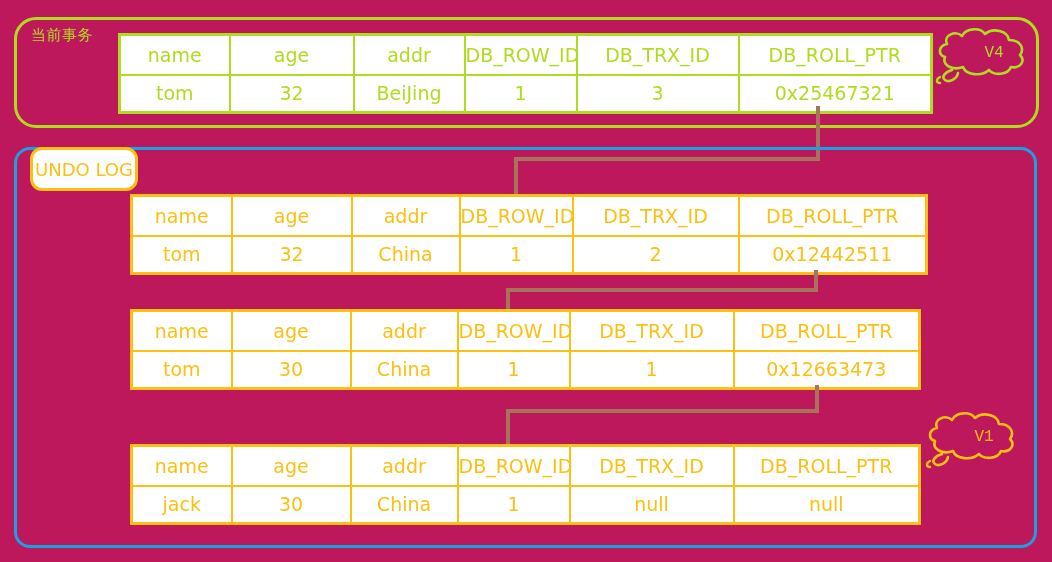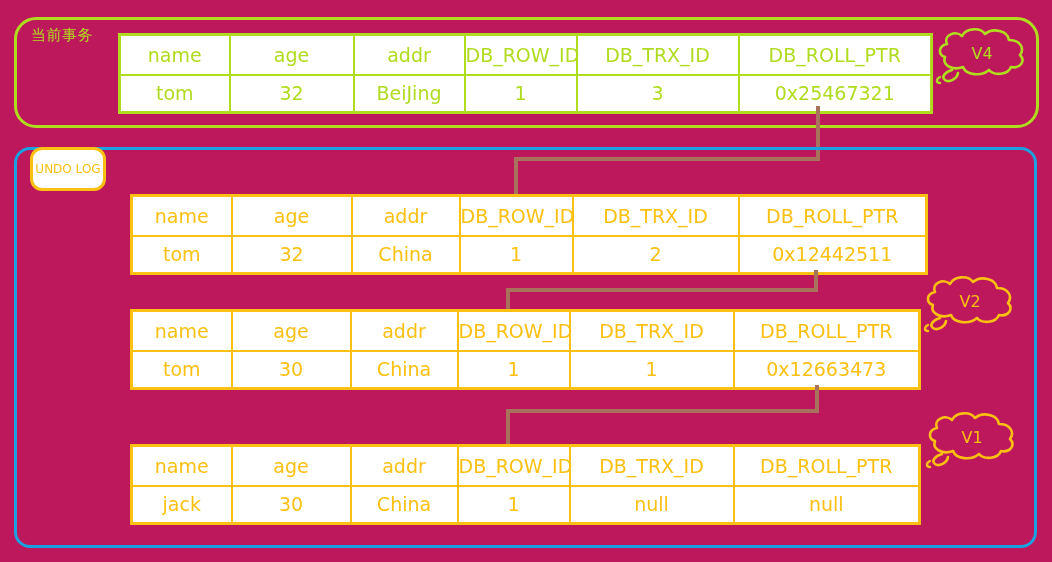--- a/index.html
+++ b/index.html
@@ -36,26 +36,26 @@
 
   
   #current-tx-label{
     position:absolute;left:31px;top:26px;
     font-size:15px;color:#b0dc1f;
     letter-spacing:.5px;
     white-space:nowrap;
   }
   #undo-log-badge{
     position:absolute;left:30px;top:147px;
-    width:76px;height:44px;
+    width:108px;height:44px;
     box-sizing:border-box;
     border:3px solid #fbc011;
     border-radius:12px;
     color:#fbc011;
-    font-size:12px;
+    font-size:18px;
     display:flex;align-items:center;justify-content:center;
     white-space:nowrap;
     background:#fff;
   }
 
   
   .record-table{
     position:absolute;
     box-sizing:border-box;
     border-collapse:collapse;
@@ -88,26 +88,27 @@
 
   
   .connector{position:absolute;background:#a9725c;}
   .conn-v{width:4px;}
   .conn-h{height:4px;}
 
   
   .cloud{position:absolute;width:104px;height:64px;}
   .cloud svg{display:block;width:104px;height:64px;overflow:visible;}
   .cloud .cloud-label{
-    position:absolute;left:0;top:0;width:104px;height:64px;
+    position:absolute;left:12px;top:0;width:104px;height:64px;
     display:flex;align-items:center;justify-content:center;
     font-size:16px;
     padding-bottom:6px;
     box-sizing:border-box;
     pointer-events:none;
+    font-family:Liberation Mono, monospace;
   }
   #cloud-v4{left:930px;top:24px;}
   #cloud-v3{left:925px;top:178px;}
   #cloud-v2{left:918px;top:272px;}
   #cloud-v1{left:920px;top:408px;text-align:center;}
 </style>
 </head>
 <body>
 
 <div id="stage">
@@ -218,30 +219,20 @@
       <td>tom</td>
       <td>30</td>
       <td>China</td>
       <td>1</td>
       <td>1</td>
       <td>0x12663473</td>
     </tr>
   </tbody>
     </table>
 
-  <div class="cloud" id="cloud-v2">
-    <svg viewBox="0 0 104 64">
-      <path d="M17 20 C13 11, 26 6, 32 12 C36 4, 50 3, 55 10 C63 3, 78 7, 79 16
-               C90 16, 95 24, 90 31 C96 37, 90 45, 81 43 C78 51, 64 52, 59 46
-               C51 53, 36 51, 33 43 C22 47, 12 41, 15 33 C8 31, 8 22, 17 20 Z" fill="none" stroke="#fbc011" stroke-width="2.6" stroke-linecap="round" stroke-linejoin="round"></path>
-      <path d="M22 46 C15 48, 11 53, 15 56 C19 59, 27 55, 28 49" fill="none" stroke="#fbc011" stroke-width="2.6" stroke-linecap="round"></path>
-      <path d="M10 53 C6 55, 6 59, 10 59" fill="none" stroke="#fbc011" stroke-width="2.4" stroke-linecap="round"></path>
-    </svg>
-    <div class="cloud-label" style="color:#fbc011">V2</div>
-  </div>
 
   <div class="connector conn-v" style="left:815px;top:385px;height:27px;"></div>
   <div class="connector conn-h" style="left:506px;top:409px;width:313px;"></div>
   <div class="connector conn-v" style="left:506px;top:409px;height:39px;"></div>
 
   <table class="record-table tbl-yellow" id="table-v1">
     <colgroup>
       <col style="width:100px">
         <col style="width:119px">
         <col style="width:107px">

